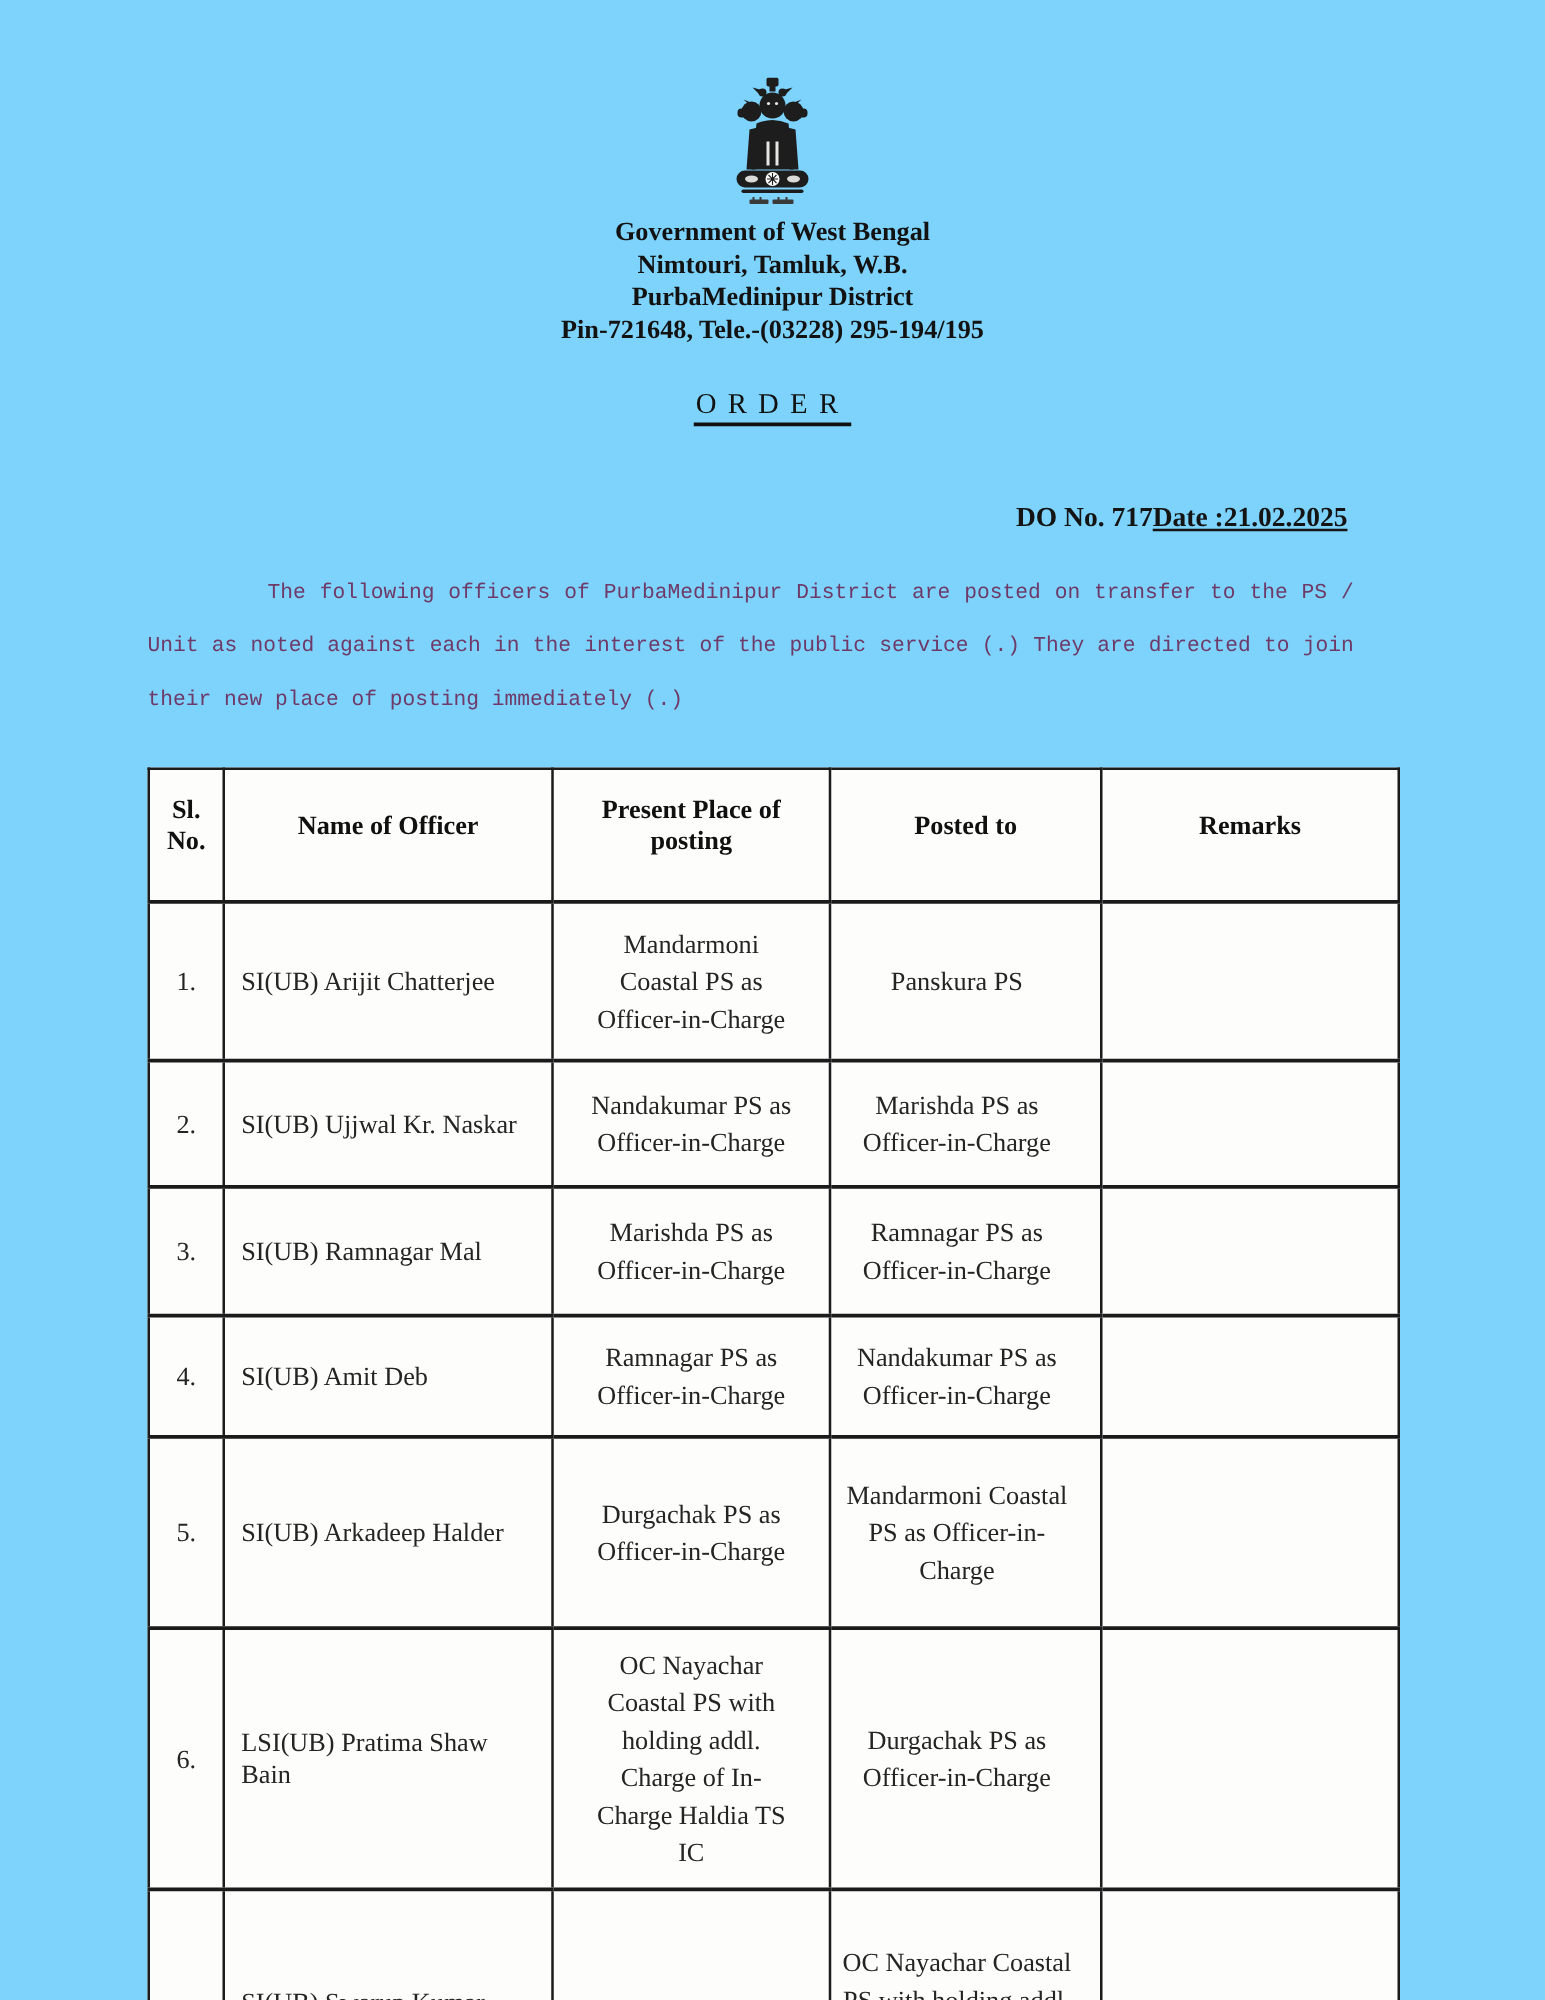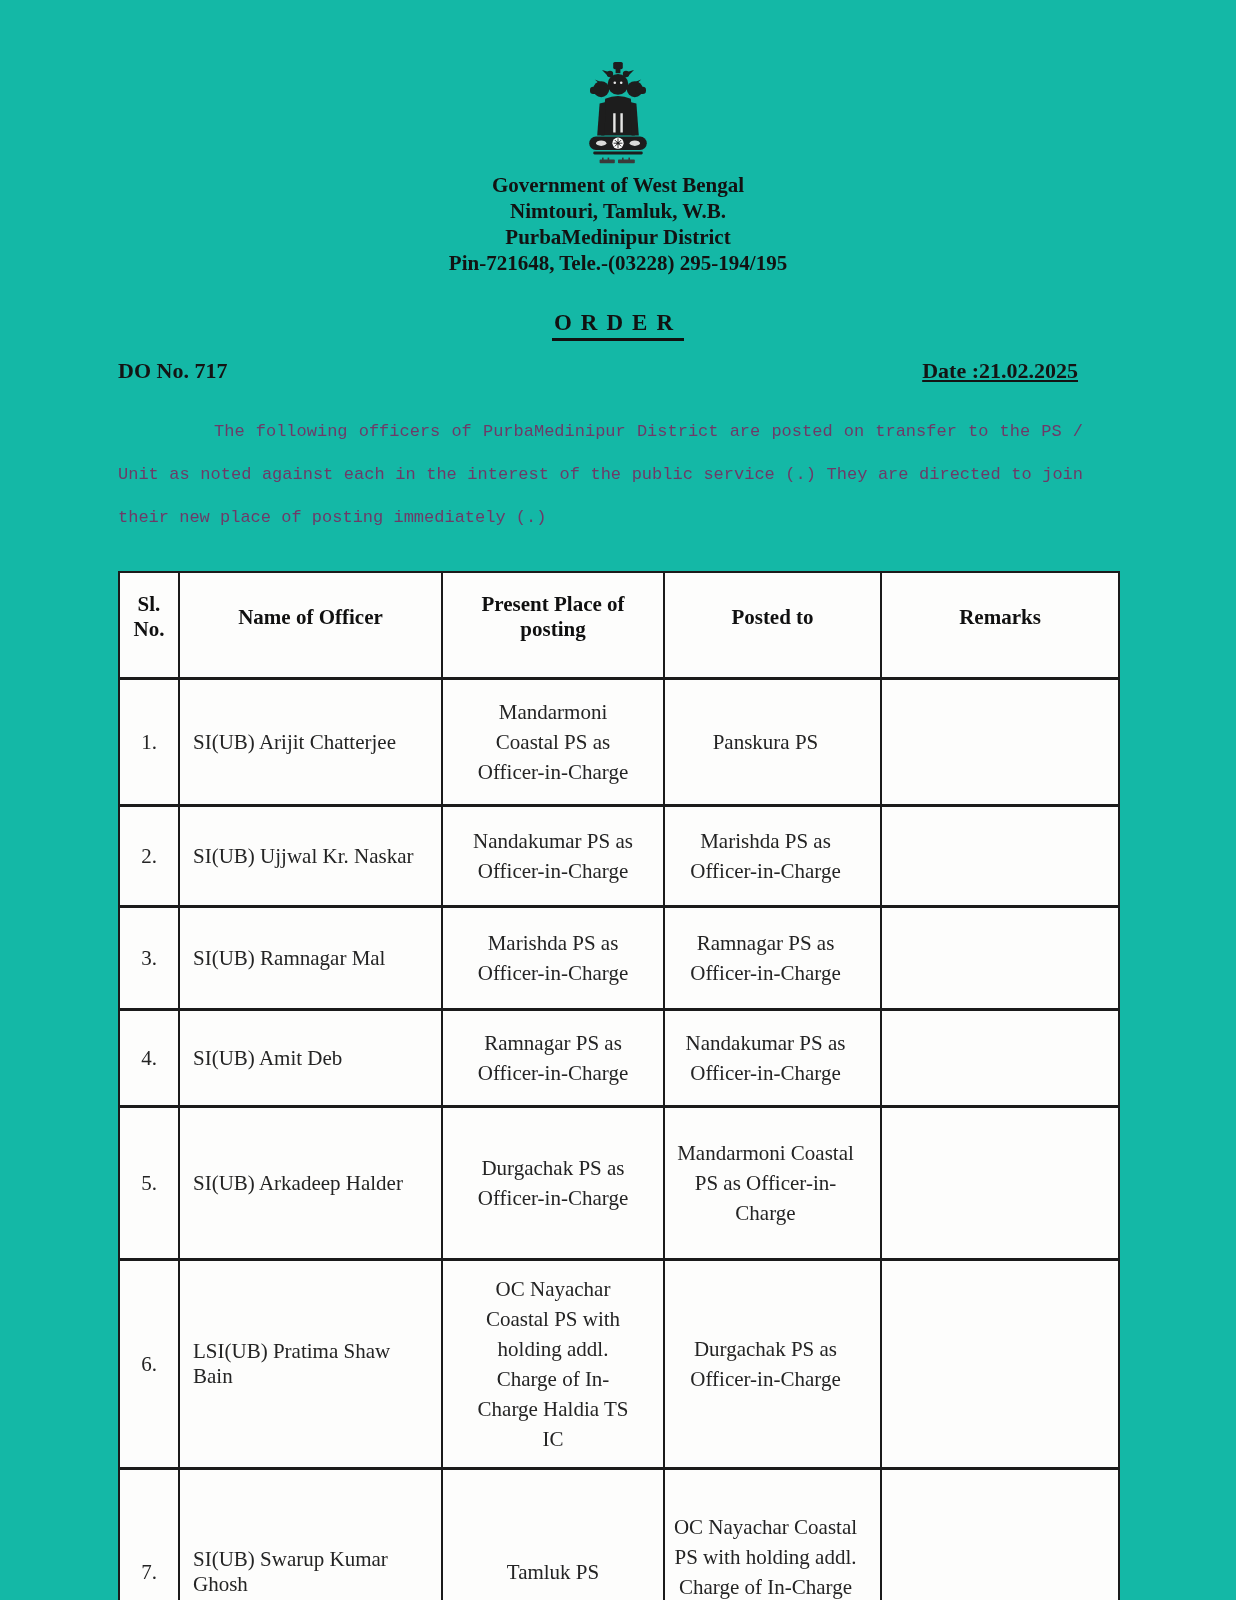--- a/index.html
+++ b/index.html
@@ -4,21 +4,21 @@
 <style>
   html, body {
     margin: 0;
     padding: 0;
     background: #ffffff;
   }
   .page {
     position: relative;
     width: 1236px;
     height: 1600px;
-    background: #14b8a6;
+    background: #7dd3fc;
     font-family: "Liberation Serif", "DejaVu Serif", serif;
     color: #171717;
     overflow: hidden;
   }
   .content {
     padding: 62px 118px 0 118px;
   }
 
   
   .letterhead {
@@ -36,34 +36,34 @@
     color: #121212;
   }
 
   
   .order-title-row {
     text-align: center;
     margin-top: 34px;
   }
   .order-title {
     display: inline-block;
-    font-weight: bold;
+    font-weight: normal;
     font-size: 23px;
     letter-spacing: 9px;
     color: #111;
     border-bottom: 3px solid #111;
     padding: 0 2px 2px 2px;
   }
 
   
   .do-row {
     display: flex;
-    justify-content: space-between;
+    justify-content: flex-end;
     align-items: baseline;
-    margin-top: 17px;
+    margin-top: 60px;
     width: 962px;
     font-weight: bold;
     font-size: 22px;
     color: #141414;
   }
   .do-row .date-label { margin-right: 2px; text-decoration: underline; }
 
   
   .order-body {
     margin-top: 26px;

